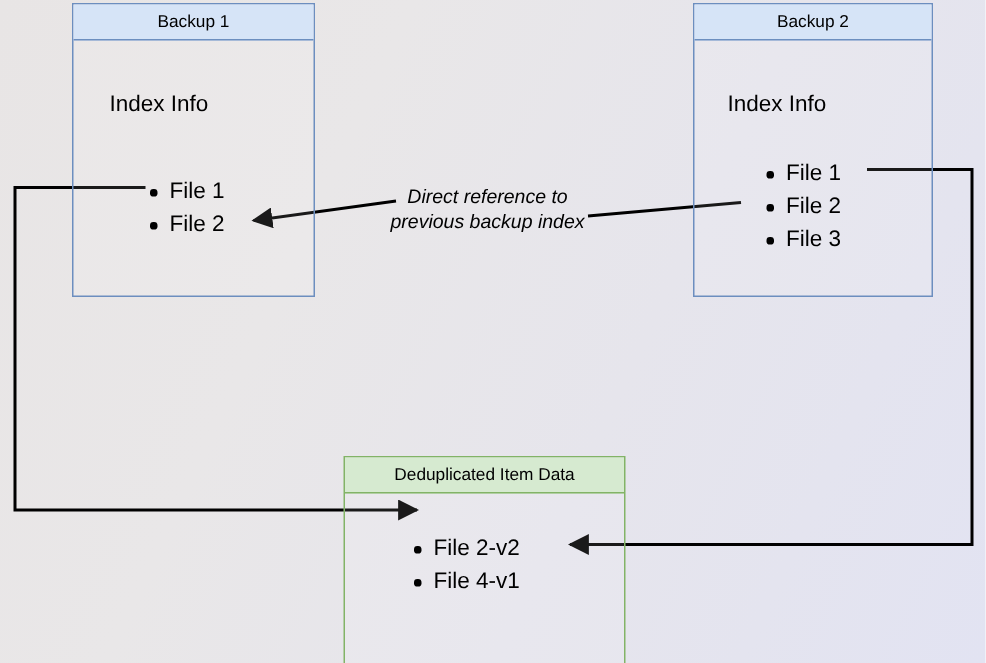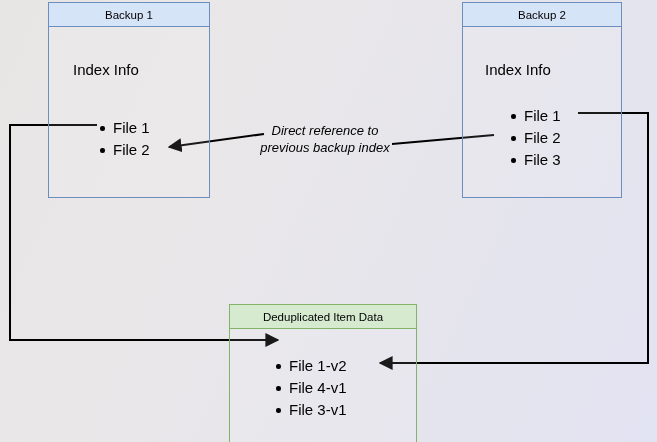--- a/index.html
+++ b/index.html
@@ -145,23 +145,22 @@
         <li>File 2</li>
         <li>File 3</li>
       </ul>
     </div>
   </div>
 
   <div class="box green" style="left:229px; top:279px; width:188px; height:159px;margin-top:25px;">
     <div class="box-header">Deduplicated Item Data</div>
     <div class="box-body">
       <ul class="file-list" style="left:44px; top:26px;">
-        <li>File 1-v2</li>
+        <li>File 2-v2</li>
         <li>File 4-v1</li>
-        <li>File 3-v1</li>
       </ul>
     </div>
   </div>
 
   <div class="center-label" style="left:245px; top:122px; width:160px;">Direct reference to
 previous backup index</div>
 
 </div>
 
 </body></html>

